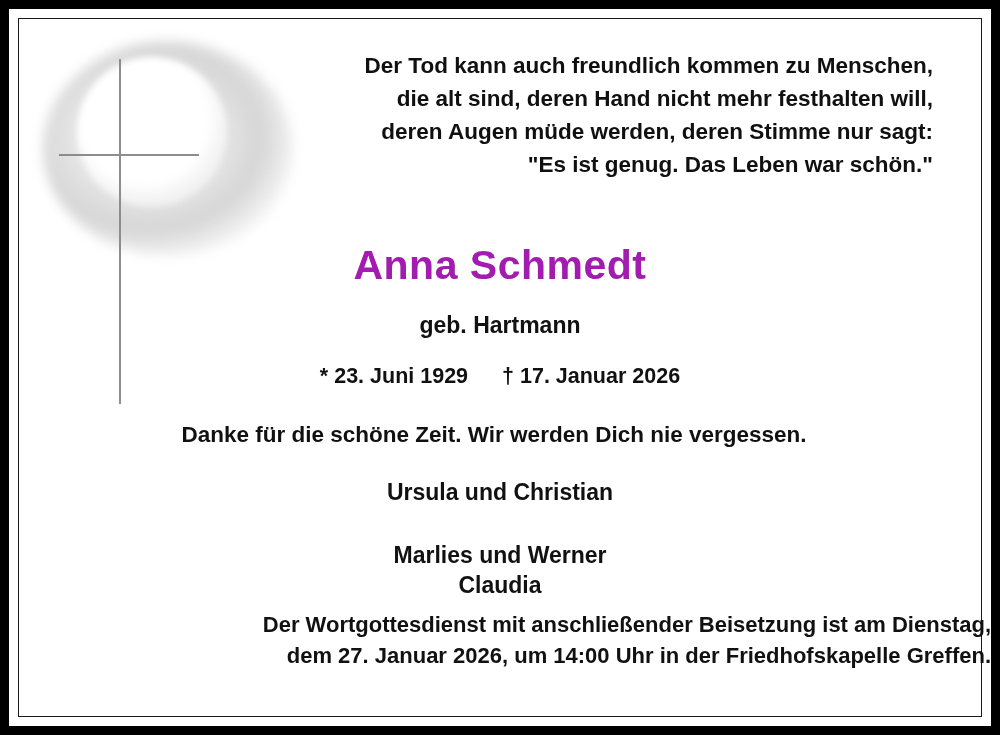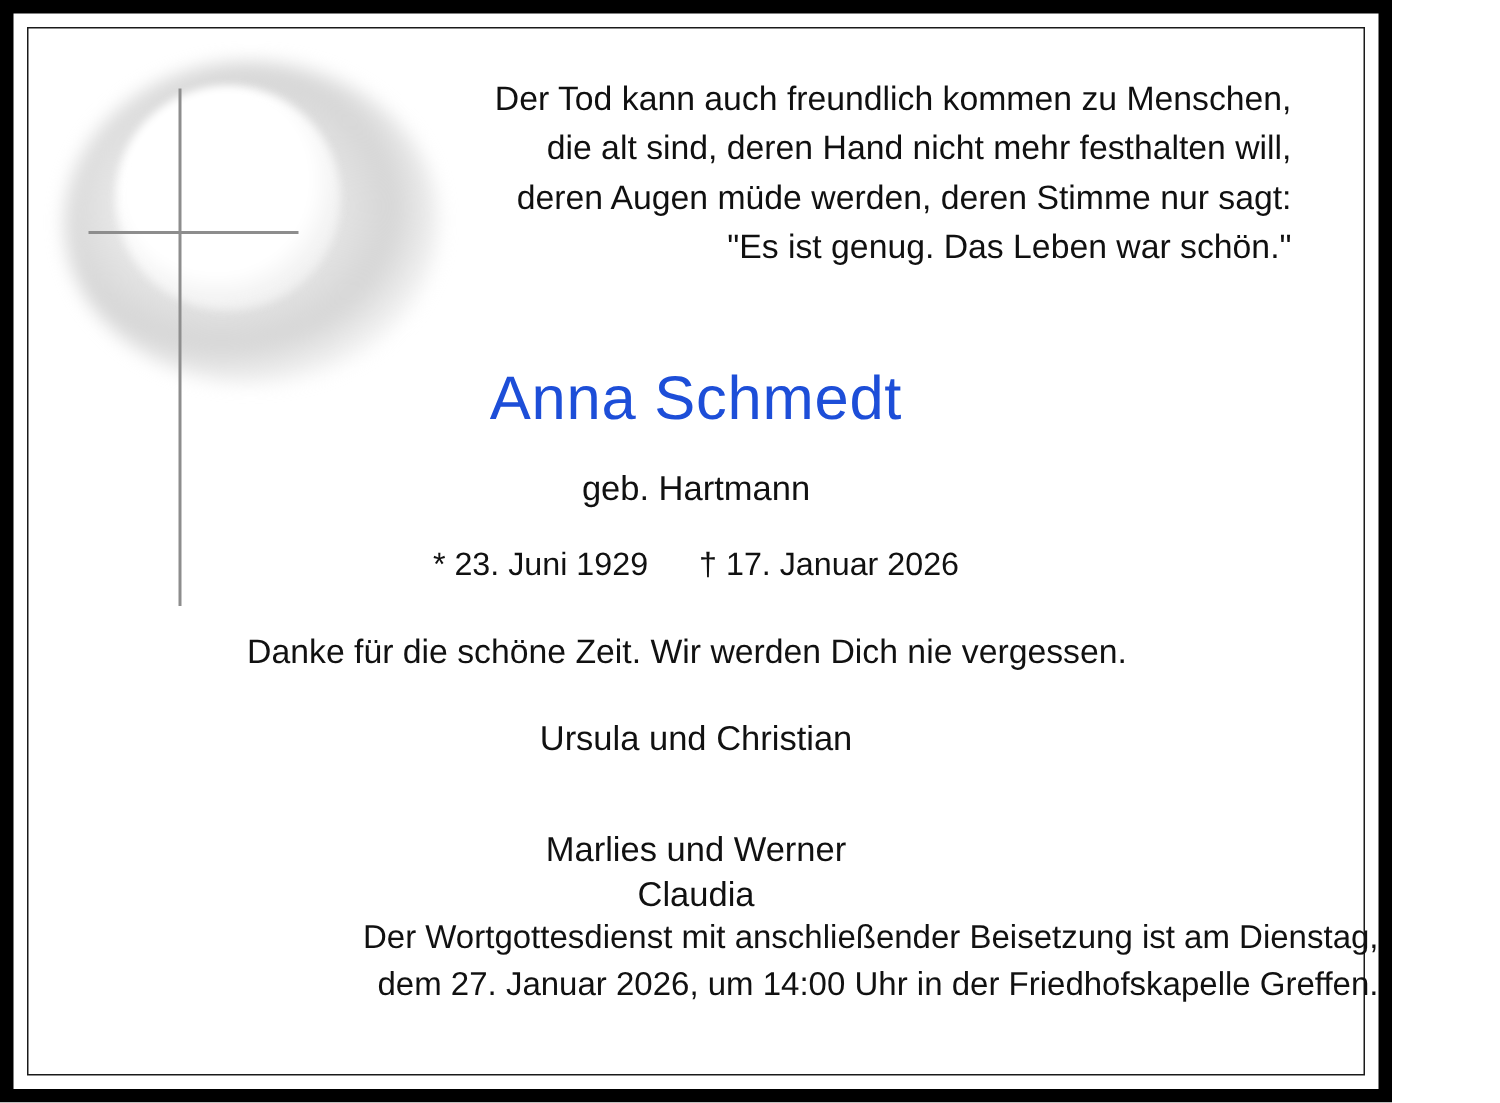--- a/index.html
+++ b/index.html
@@ -9,26 +9,27 @@
   }
   body {
     width: 1000px;
     height: 735px;
     font-family: "Liberation Sans", sans-serif;
     overflow: hidden;
   }
 
   .obituary {
     position: relative;
-    width: 928px;
+    width: 1000px;
     height: 735px;
     box-sizing: border-box;
     background: #ffffff;
     border: 9px solid #000000;
     padding: 0;
+    font-weight: bold;
   }
 
   .inner-frame {
     position: absolute;
     left: 9px;
     top: 9px;
     right: 9px;
     bottom: 9px;
     border: 1px solid #1a1a1a;
     box-sizing: border-box;
@@ -118,21 +119,21 @@
     position: absolute;
     left: 0;
     right: 0;
     top: 232px;
     text-align: center;
   }
   .deceased-name {
     font-size: 41px;
     letter-spacing: 0.5px;
     line-height: 48px;
-    color: #1d4ed8;
+    color: #a21caf;
   }
   .maiden-name {
     margin-top: 22px;
     font-size: 23px;
     line-height: 29px;
   }
   .dates {
     margin-top: 22px;
     font-size: 21.5px;
     line-height: 28px;
@@ -151,21 +152,21 @@
 
   .mourners {
     position: absolute;
     left: 0;
     right: 0;
     top: 468px;
     text-align: center;
     font-size: 23px;
     line-height: 30px;
   }
-  .mourners .group { margin-bottom: 44px; }
+  .mourners .group { margin-bottom: 33px; }
   .mourners .group:last-child { margin-bottom: 0; text-align: center; }
   .mourners .line { line-height: 30px; }
 
   .service {
     position: absolute;
     left: 0;
     right: 0;
     top: 600px;
     text-align: right;
     font-size: 22px;

